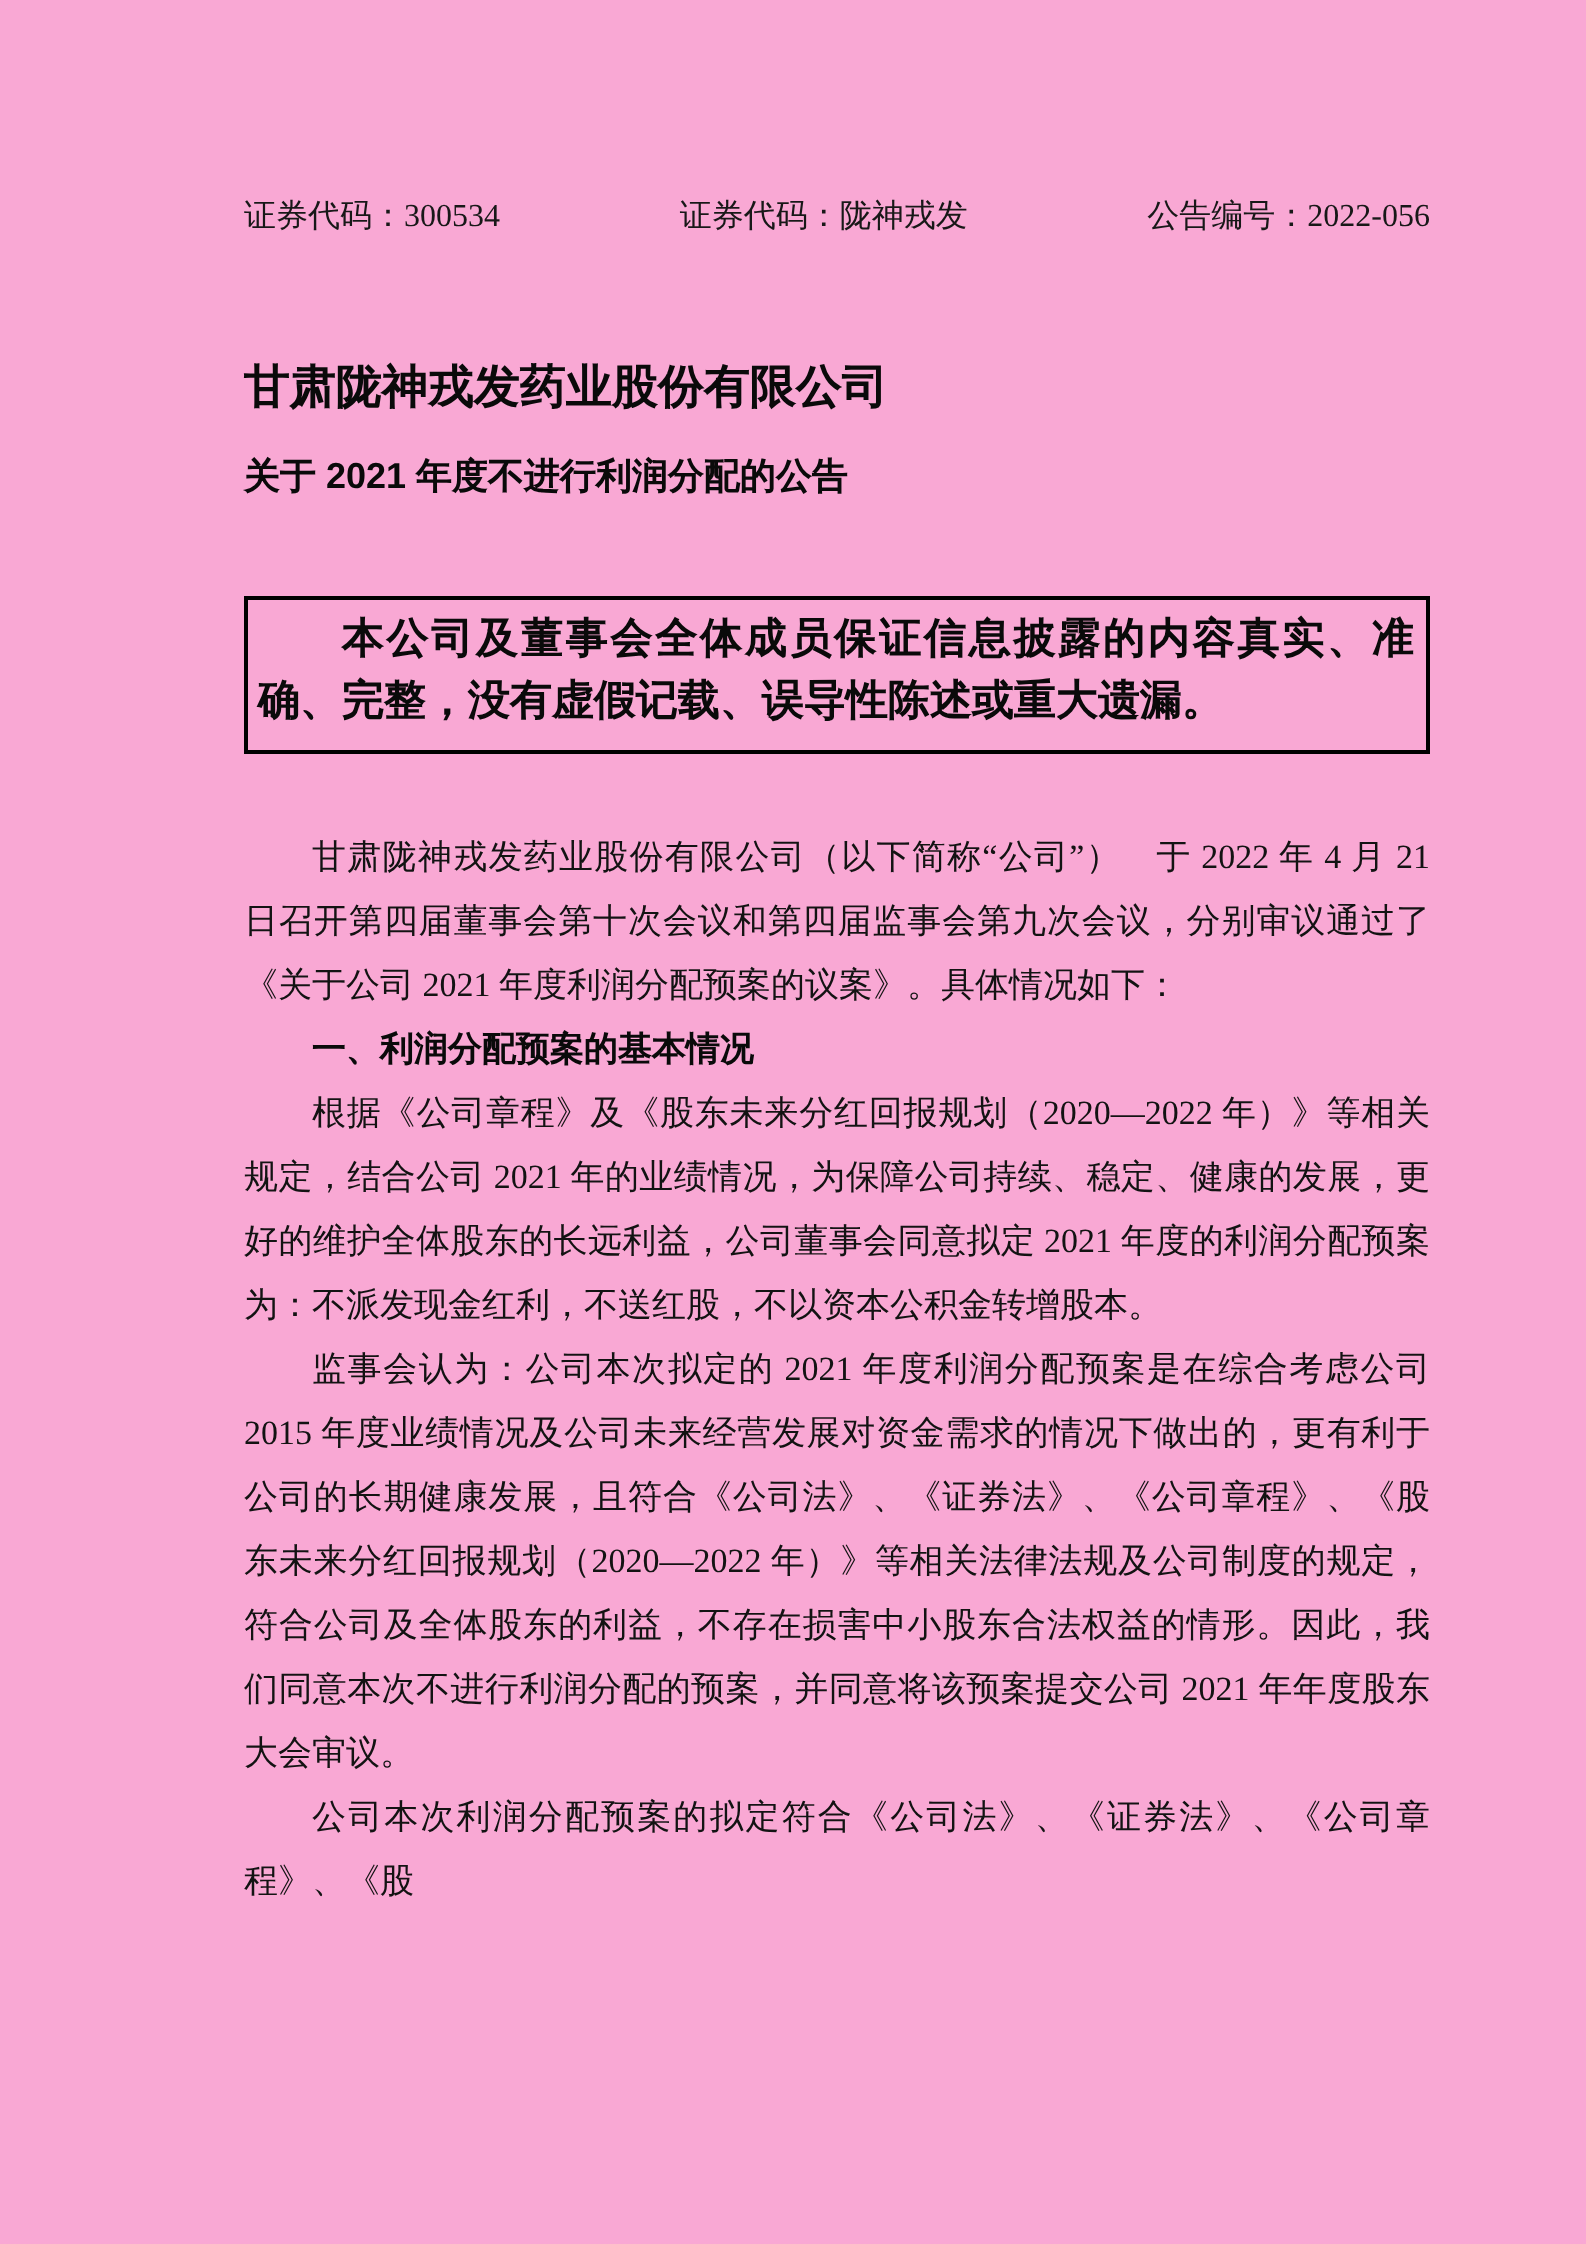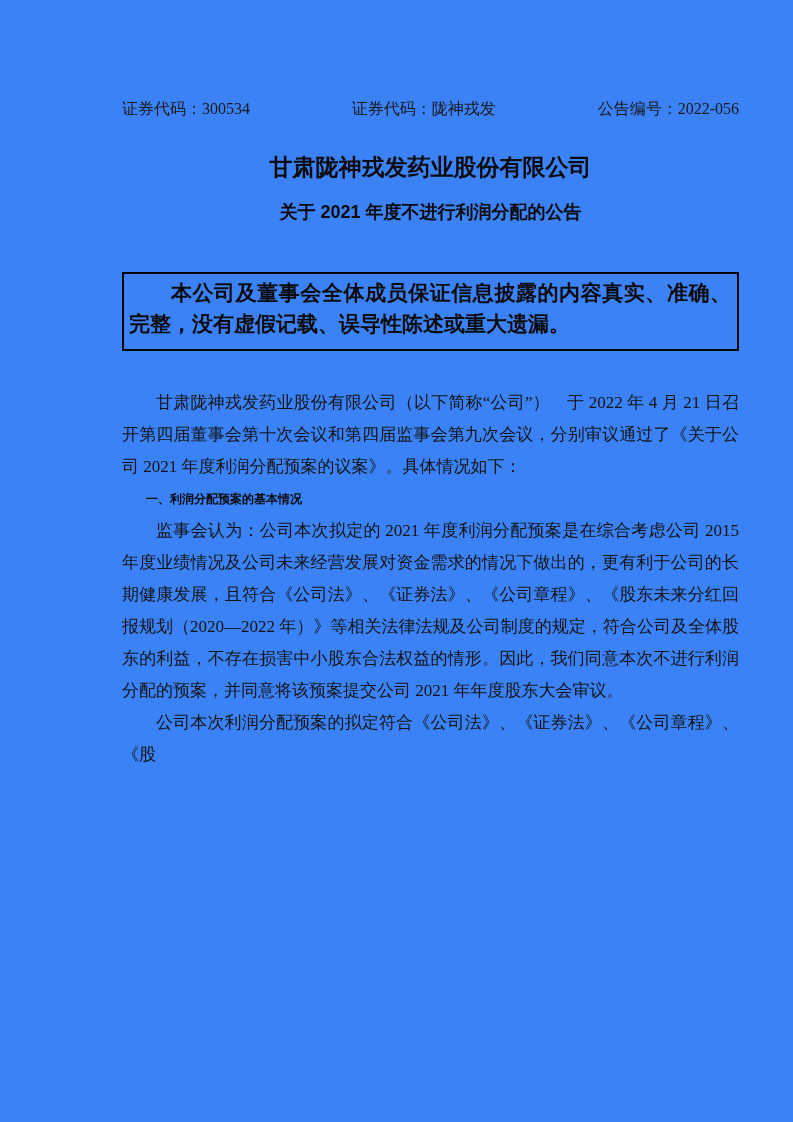--- a/index.html
+++ b/index.html
@@ -5,37 +5,37 @@
   html, body {
     margin: 0;
     padding: 0;
     background: #ffffff;
   }
   .page {
     position: relative;
     width: 793px;
     height: 1122px;
     box-sizing: border-box;
-    background: #3b82f6;
+    background: #f9a8d4;
     color: #111111;
     font-family: "Liberation Serif", "DejaVu Serif", serif;
-    padding: 99px 54px 0 122px;
+    padding: 99px 78px 0 122px;
     overflow: hidden;
   }
   .doc-header {
     display: flex;
     justify-content: space-between;
     align-items: baseline;
     font-size: 16px;
     line-height: 20px;
     color: #181818;
   }
   .titles {
-    margin-top: 36px;
-    text-align: center;
+    margin-top: 62px;
+    text-align: left;
     font-family: "Liberation Sans", "DejaVu Sans", sans-serif;
     font-weight: bold;
     color: #0a0a0a;
   }
   .title-line1 {
     margin: 0;
     font-size: 23px;
     line-height: 25px;
   }
   .title-line2 {
@@ -60,21 +60,21 @@
     line-height: 32px;
     text-align: justify;
     color: #131313;
   }
   .para {
     margin: 0;
     text-indent: 2em;
   }
   .sec-heading {
     margin: 0;
-    font-size: 12px;
+    font-size: 17px;
     line-height: 32px;
     text-indent: 2em;
     font-weight: bold;
     font-family: "Liberation Sans", "DejaVu Sans", sans-serif;
     color: #0a0a0a;
     text-align: left;
   }
 </style>
 </head>
 <body>
@@ -93,19 +93,20 @@
   </div>
 
   <div class="disclaimer-box">
     <span>本公司及董事会全体成员保证信息披露的内容真实、准确、完整，没有虚假记载、误导性陈述或重大遗漏。</span>
   </div>
 
   <div class="body-text">
     <p class="para">甘肃陇神戎发药业股份有限公司（以下简称“公司”）　于 2022 年 4 月 21 日召开第四届董事会第十次会议和第四届监事会第九次会议，分别审议通过了《关于公司 2021 年度利润分配预案的议案》。具体情况如下：</p>
 
     <h2 class="sec-heading">一、利润分配预案的基本情况</h2>
+    <p class="para">根据《公司章程》及《股东未来分红回报规划（2020—2022 年）》等相关规定，结合公司 2021 年的业绩情况，为保障公司持续、稳定、健康的发展，更好的维护全体股东的长远利益，公司董事会同意拟定 2021 年度的利润分配预案为：不派发现金红利，不送红股，不以资本公积金转增股本。</p>
 
     <p class="para">监事会认为：公司本次拟定的 2021 年度利润分配预案是在综合考虑公司 2015 年度业绩情况及公司未来经营发展对资金需求的情况下做出的，更有利于公司的长期健康发展，且符合《公司法》、《证券法》、《公司章程》、《股东未来分红回报规划（2020—2022 年）》等相关法律法规及公司制度的规定，符合公司及全体股东的利益，不存在损害中小股东合法权益的情形。因此，我们同意本次不进行利润分配的预案，并同意将该预案提交公司 2021 年年度股东大会审议。</p>
 
     <p class="para">公司本次利润分配预案的拟定符合《公司法》、《证券法》、《公司章程》、《股</p>
   </div>
 
 </div>
 
 </body></html>

